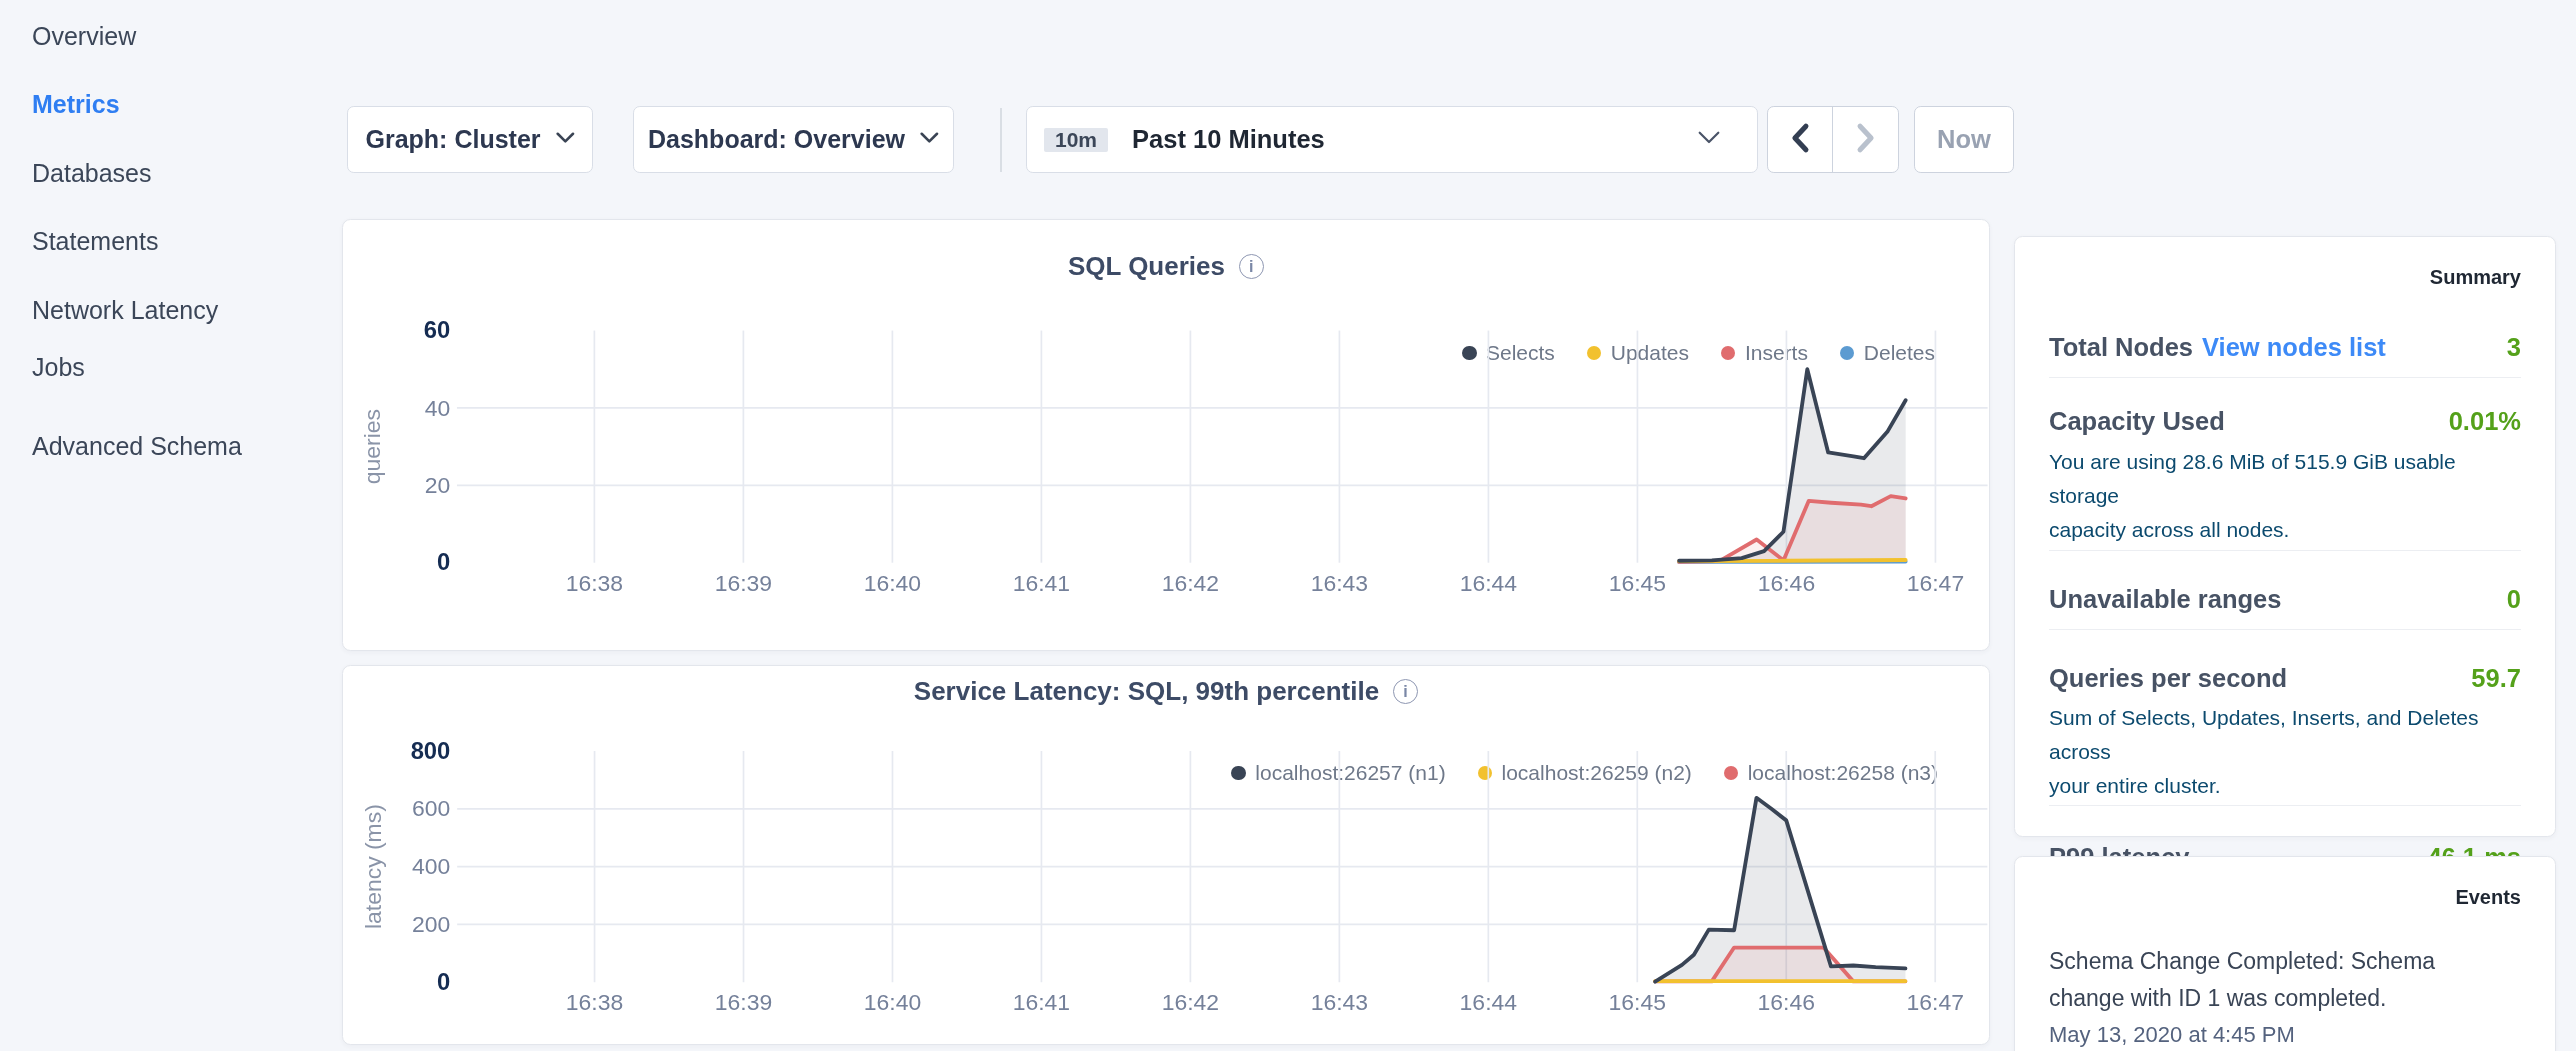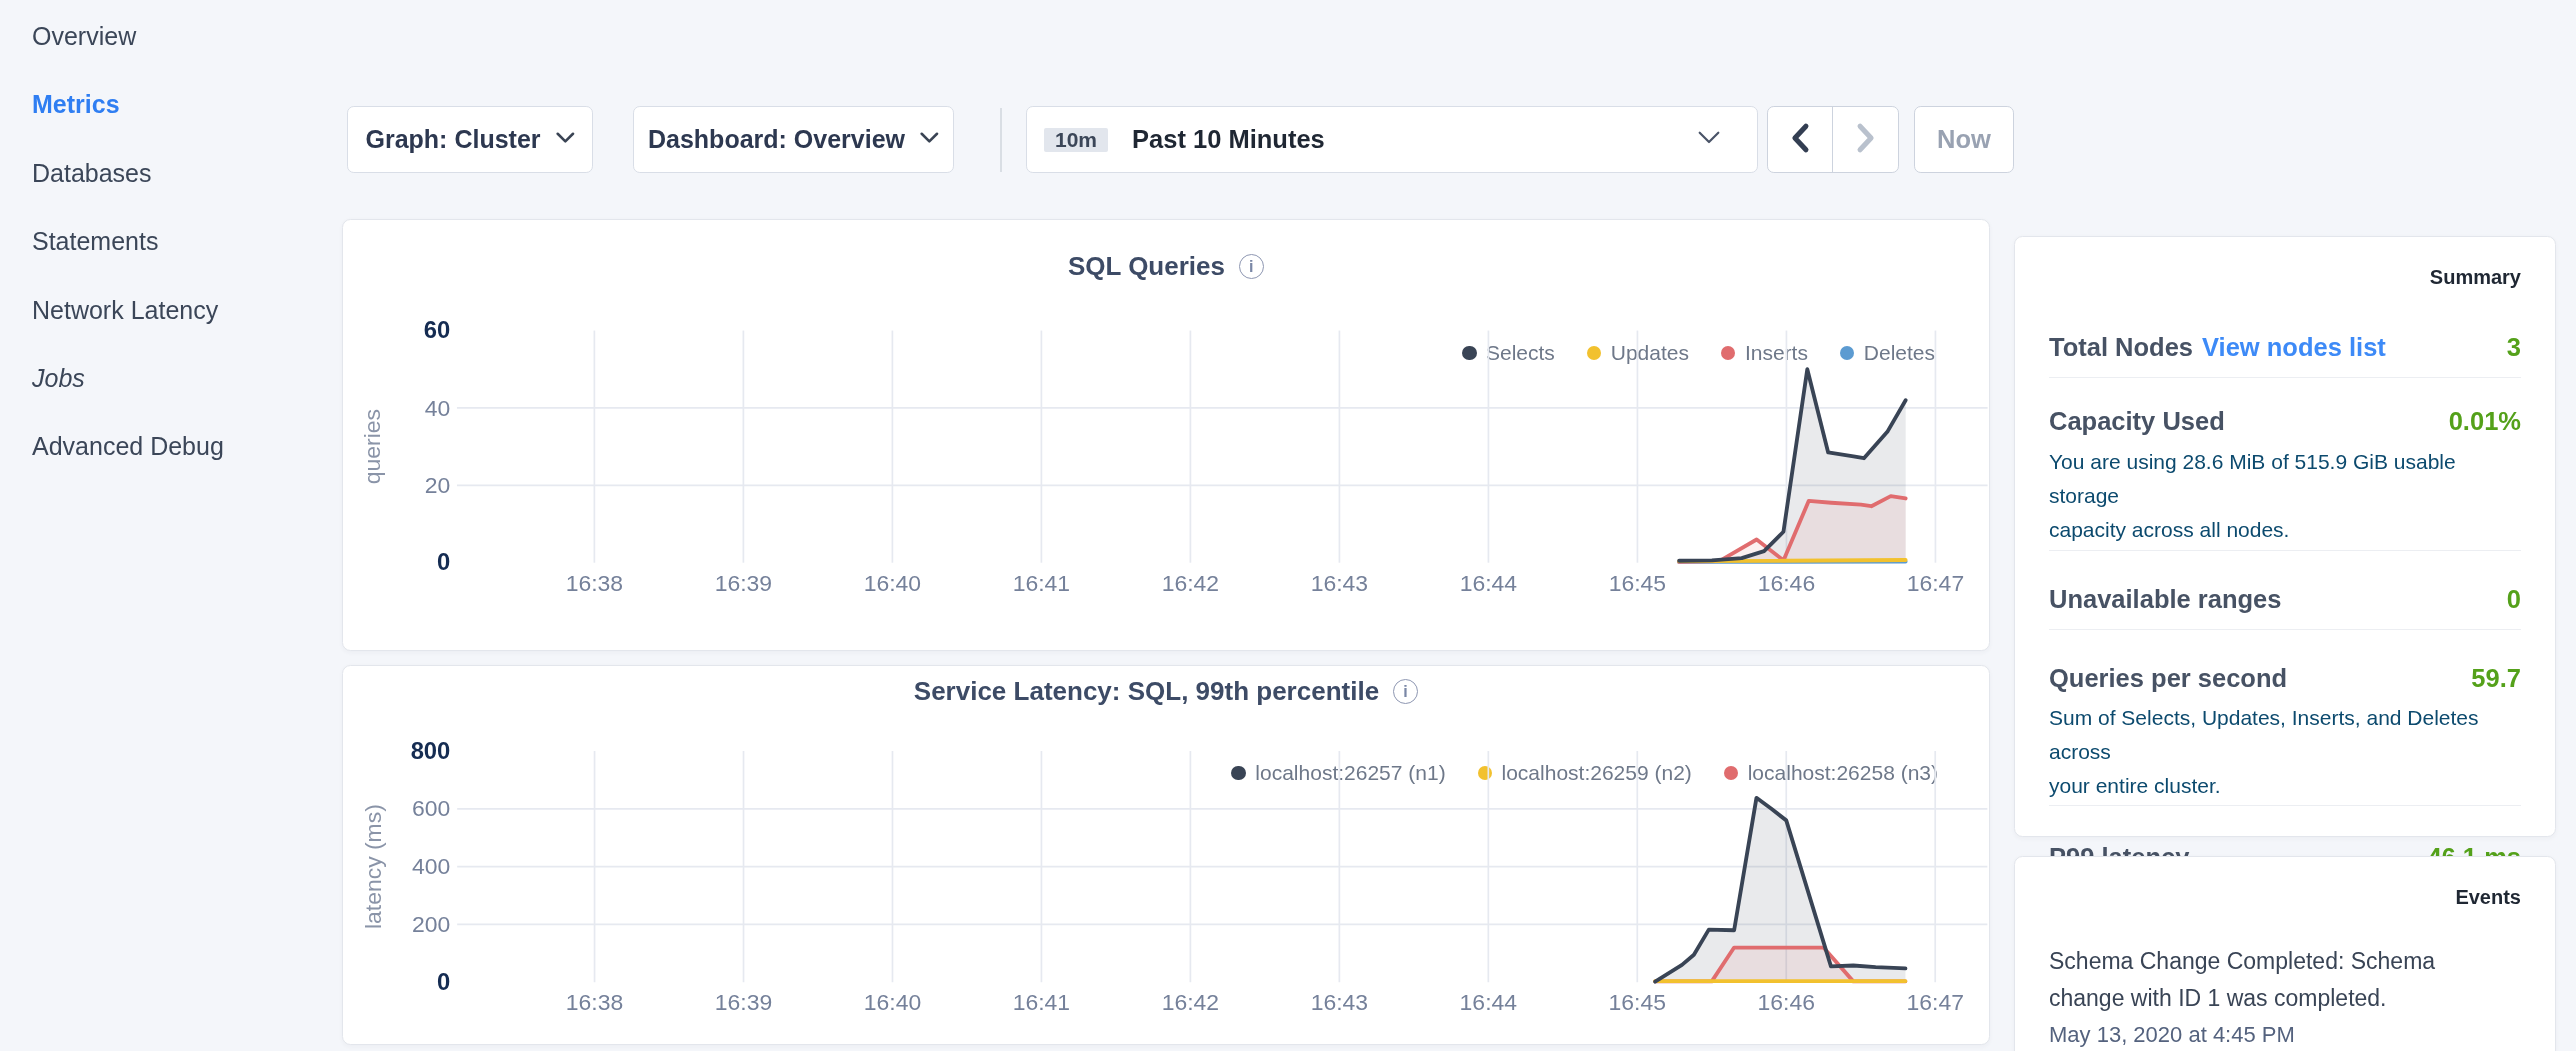--- a/index.html
+++ b/index.html
@@ -85,22 +85,22 @@
 <body>
 
 <div id="app">
 
   <nav id="sidebar">
       <div class="nav-item" style="top: 18.7px;">Overview</div>
       <div class="nav-item active" style="top: 87px;">Metrics</div>
       <div class="nav-item" style="top: 156px;">Databases</div>
       <div class="nav-item" style="top: 224px;">Statements</div>
       <div class="nav-item" style="top: 293px;">Network Latency</div>
-      <div class="nav-item" style="top: 361px; font-style: italic;">Jobs</div>
-      <div class="nav-item" style="top: 429px;">Advanced Debug</div>
+      <div class="nav-item" style="top: 350px;">Jobs</div>
+      <div class="nav-item" style="top: 429px;">Advanced Schema</div>
     </nav>
 
 
   <button class="dd-btn" id="graph-dd">
     <span class="dd-label">Graph: Cluster</span>
     <span>
       <svg width="18.7" height="12" viewBox="0 0 22 14">
           <path d="M2 2 L11 11 L20 2" fill="none" stroke="#3a4454" stroke-width="3" stroke-linecap="round" stroke-linejoin="round"></path>
         </svg>
     </span>

